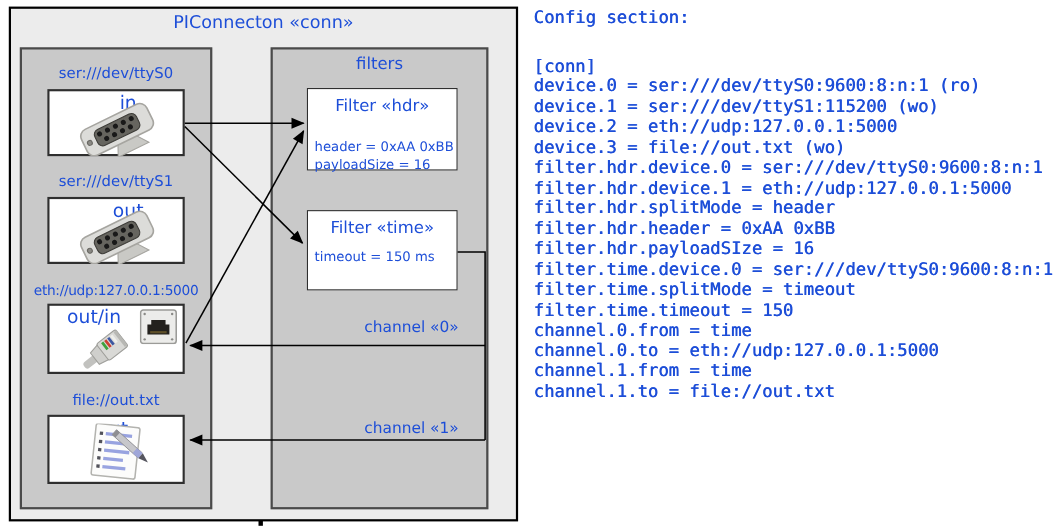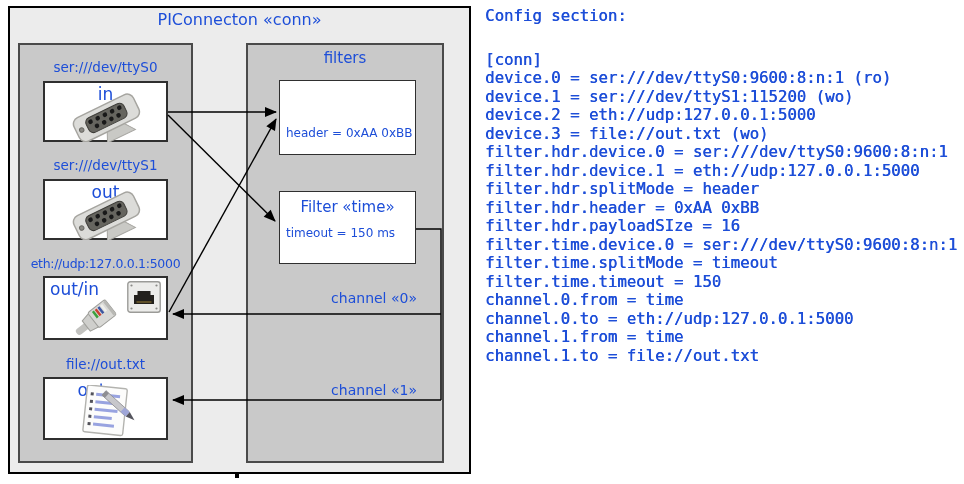--- a/index.html
+++ b/index.html
@@ -21,21 +21,21 @@
       font-size:15px;line-height:19px;}
 
   
   .dev-label{position:absolute;left:18px;width:175px;text-align:center;
       font-size:13.5px;line-height:16px;white-space:nowrap;}
   .dev-label.eth{font-size:12.5px;letter-spacing:-0.3px;}
   .lbl1{top:59px;} .lbl2{top:157px;} .lbl3{top:256px;} .lbl4{top:356px;}
   .dev-box{position:absolute;left:43px;width:125px;background:#fff;border:2px solid #2f2f2f;}
   .box1{top:81px;height:61px;} .box2{top:179px;height:61px;}
   .box3{top:276px;height:64px;} .box4{top:377px;height:63px;}
-  .port{position:absolute;top:1px;left:0;width:100%;text-align:center;
+  .port{position:absolute;top:1px;left:11px;width:100%;text-align:center;
       font-size:17px;line-height:21px;}
   .port.left{text-align:left;padding-left:5px;}
   .port.midleft{transform:translateX(-14px);}
   .dev-icon{position:absolute;}
   .icon-serial{left:15px;top:9px;}
   .icon-ethport{right:5px;top:3px;}
   .icon-ethcable{left:26px;top:17px;}
   .icon-notepad{left:32px;top:6px;}
 
   
@@ -164,22 +164,24 @@
       <g transform="rotate(-48 43 23)">
         <rect x="40.5" y="1" width="6" height="31" fill="#c7c7cb" stroke="#8e8e92" stroke-width="0.8"></rect>
         <rect x="40.5" y="26" width="6" height="7" fill="#9fa6d8"></rect>
         <rect x="40.5" y="1" width="6" height="4" fill="#8e8e92"></rect>
         <polygon points="40.5,33 46.5,33 43.5,42" fill="#55555e"></polygon>
       </g>
     </svg>
   </div>
 
   <div class="filter-box fbox1">
+    <div class="filter-title">Filter «hdr»</div>
     <div class="filter-params fp1">
       <div>header = 0xAA 0xBB</div>
+      <div>payloadSize = 16</div>
     </div>
   </div>
 
   <div class="filter-box fbox2">
     <div class="filter-title">Filter «time»</div>
     <div class="filter-params fp2">
       <div>timeout = 150 ms</div>
     </div>
   </div>
 

